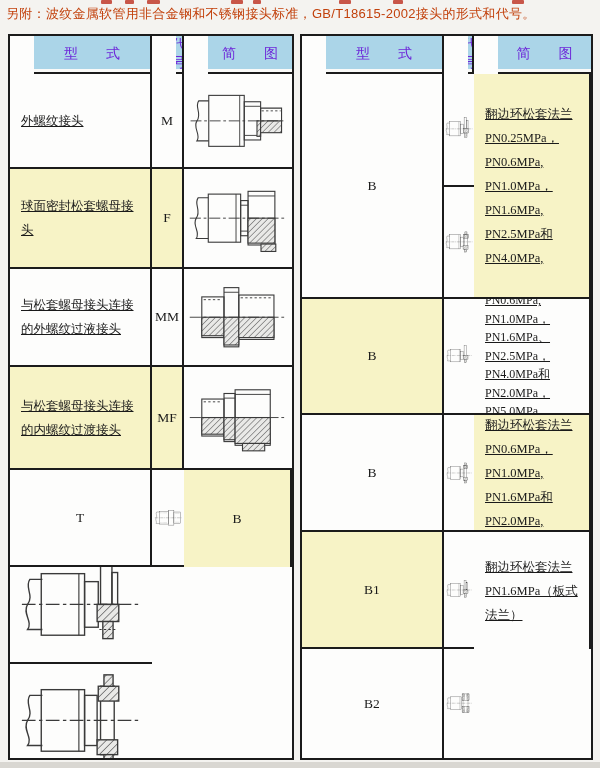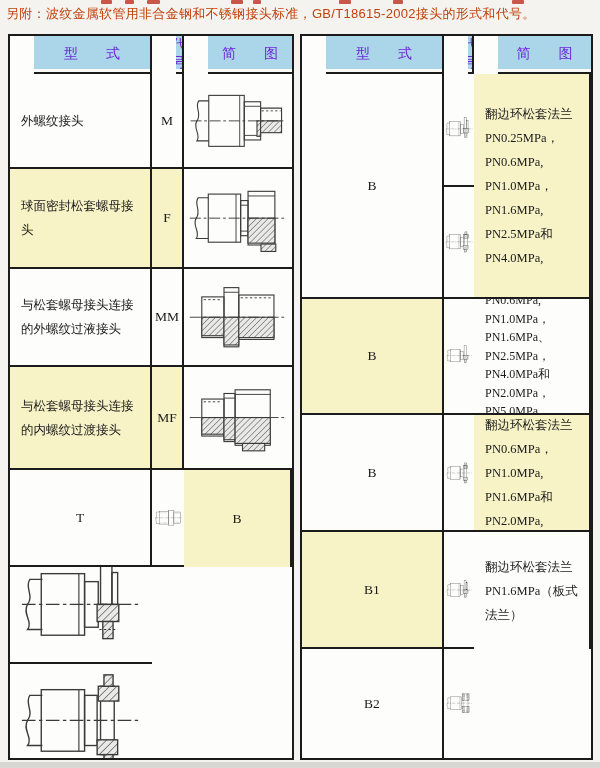--- a/index.html
+++ b/index.html
@@ -37,21 +37,21 @@
     background:#abd5e8;
     font-family:"Liberation Serif","DejaVu Serif",serif;
     font-size:14px;color:#6d28d9;
     box-shadow:inset 0 -3px 0 #fafaf8;
     margin-left:24px;
   }
   .type{
     justify-content:flex-start;text-align:left;
     padding:4px 6px 4px 11px;
     font-family:"Liberation Serif","DejaVu Serif",serif;
-    font-size:12.5px;line-height:24px;white-space:pre-line;
+    font-size:12.5px;line-height:24px;white-space:pre-line;text-decoration:underline;
   }
   .type.tight{line-height:18.5px;font-size:12px}
   .code{font-family:"Liberation Serif","DejaVu Serif",serif;font-size:13.5px}
   .hl{background:#f7f3c6}
   .diag{padding:1px}
   .diag.split{flex-direction:column;padding:0}
   .diag .sub{flex:1 1 0;width:100%;display:flex;align-items:center;justify-content:center;
     border-bottom:2px solid #1b1b1b;box-sizing:border-box}
   .diag .sub:last-child{border-bottom:none}
   svg.fit{width:96%;height:92%;}

